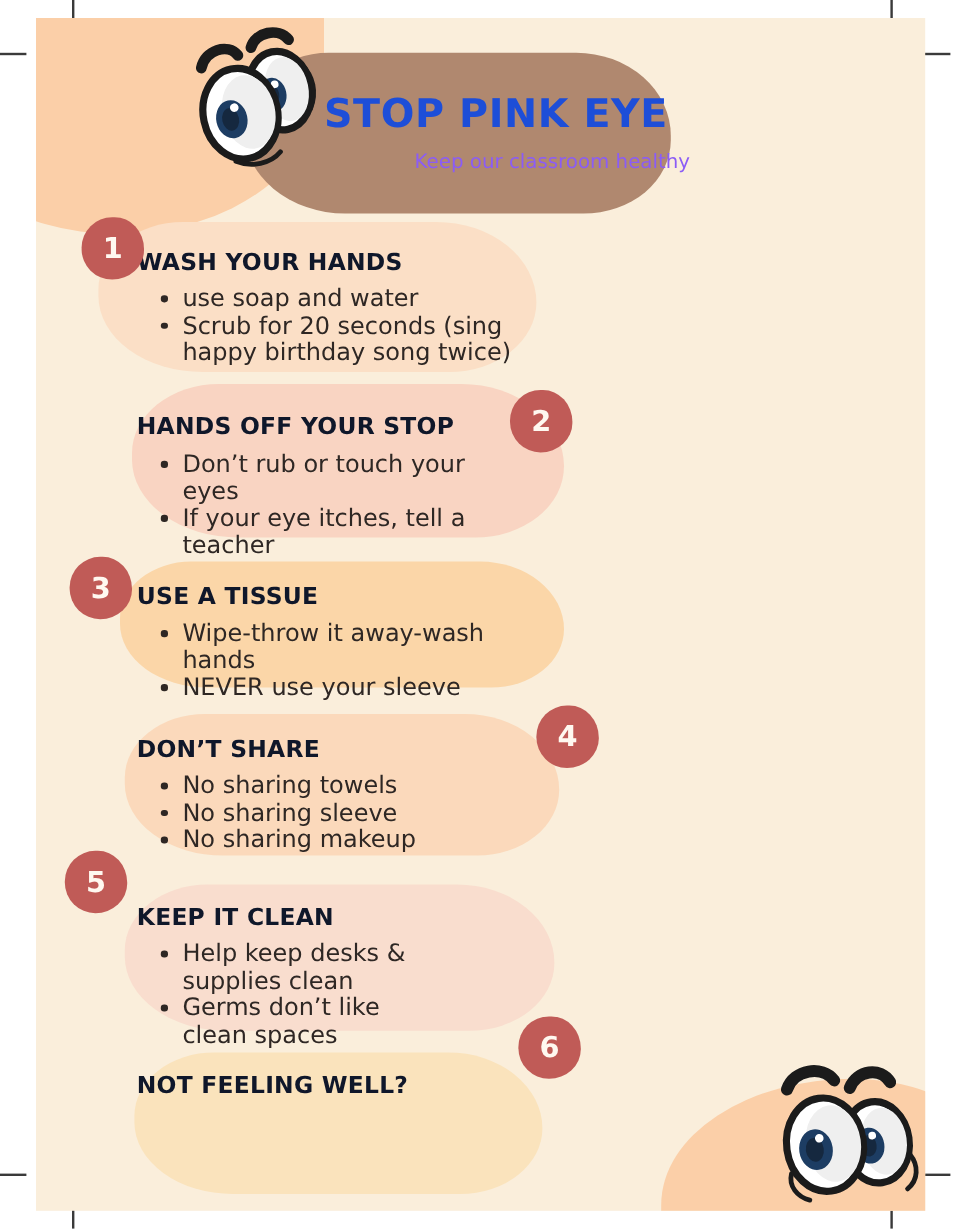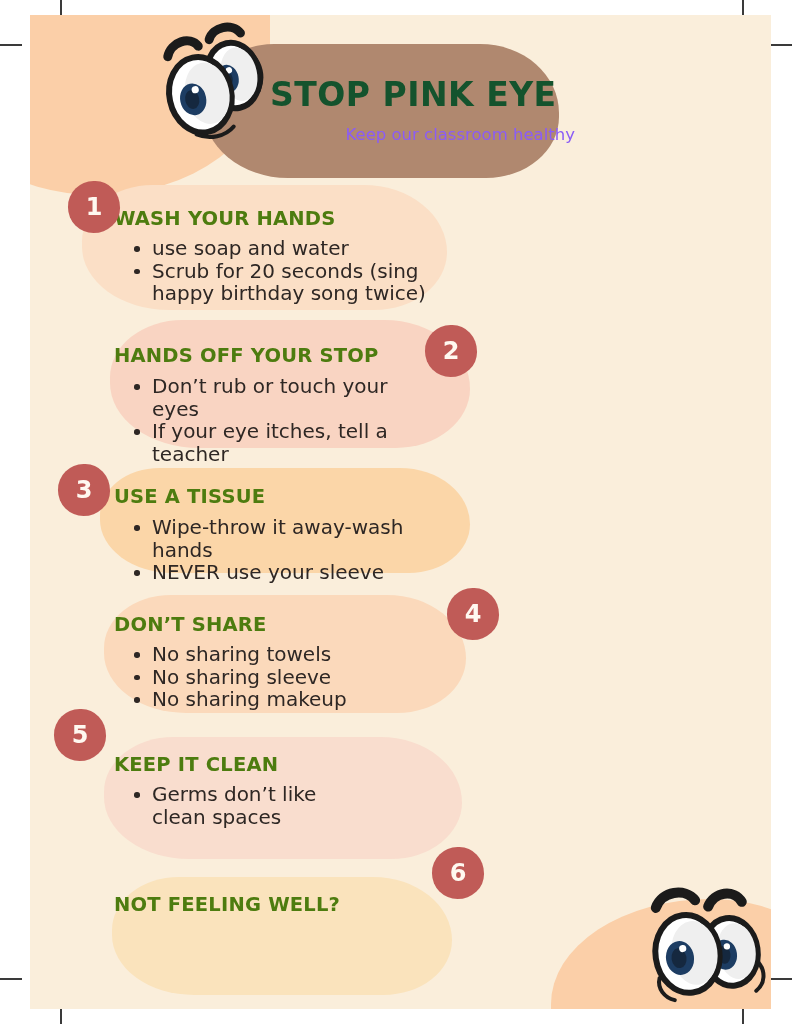--- a/index.html
+++ b/index.html
@@ -68,21 +68,21 @@
   }
   #header-title {
     position: absolute;
     left: 240px;
     top: 63px;
     width: 300px;
     font-family: "DejaVu Sans", sans-serif;
     font-size: 33px;
     font-weight: bold;
     letter-spacing: 0.5px;
-    color: #14532d;
+    color: #1d4ed8;
     line-height: 1;
   }
   #header-sub {
     position: absolute;
     left: 235px;
     top: 110px;
     width: 310px;
     font-size: 16.5px;
     color: #8b5cf6;
     line-height: 1.2;
@@ -95,21 +95,21 @@
     position: absolute;
     left: 0; top: 0;
     border-radius: 78px 92px 80px 96px / 62px 74px 64px 70px;
   }
   .sec-title {
     position: absolute;
     font-family: "DejaVu Sans", sans-serif;
     font-weight: bold;
     font-size: 19.5px;
     letter-spacing: 0.2px;
-    color: #4d7c0f;
+    color: #0f172a;
     white-space: nowrap;
   }
   .sec-list {
     position: absolute;
     margin: 0;
     padding: 0;
     list-style: none;
   }
   .sec-list li {
     position: relative;
@@ -228,20 +228,21 @@
       <li>No sharing sleeve</li>
       <li>No sharing makeup</li>
     </ul>
     <div class="badge" style="left:365px; top:3px;">4</div>
   </div>
 
   <div class="section" style="left:52px; top:700px; width:400px; height:145px;">
     <div class="sec-blob" style="left:22px; top:22px; width:358px; height:122px; background:#F9DDCE;"></div>
     <div class="sec-title" style="left:32px; top:38px;">KEEP IT CLEAN</div>
     <ul class="sec-list" style="left:48px; top:68px; width:230px;">
+      <li>Help keep desks &amp; supplies clean</li>
       <li>Germs don’t like clean spaces</li>
     </ul>
     <div class="badge" style="left:-28px; top:-6px;">5</div>
   </div>
 
   <div class="section" style="left:52px; top:840px; width:400px; height:140px;">
     <div class="sec-blob" style="left:30px; top:22px; width:340px; height:118px; background:#FAE3BC;"></div>
     <div class="sec-title" style="left:32px; top:38px;">NOT FEELING WELL?</div>
     <div class="badge" style="left:350px; top:-8px;">6</div>
   </div>

